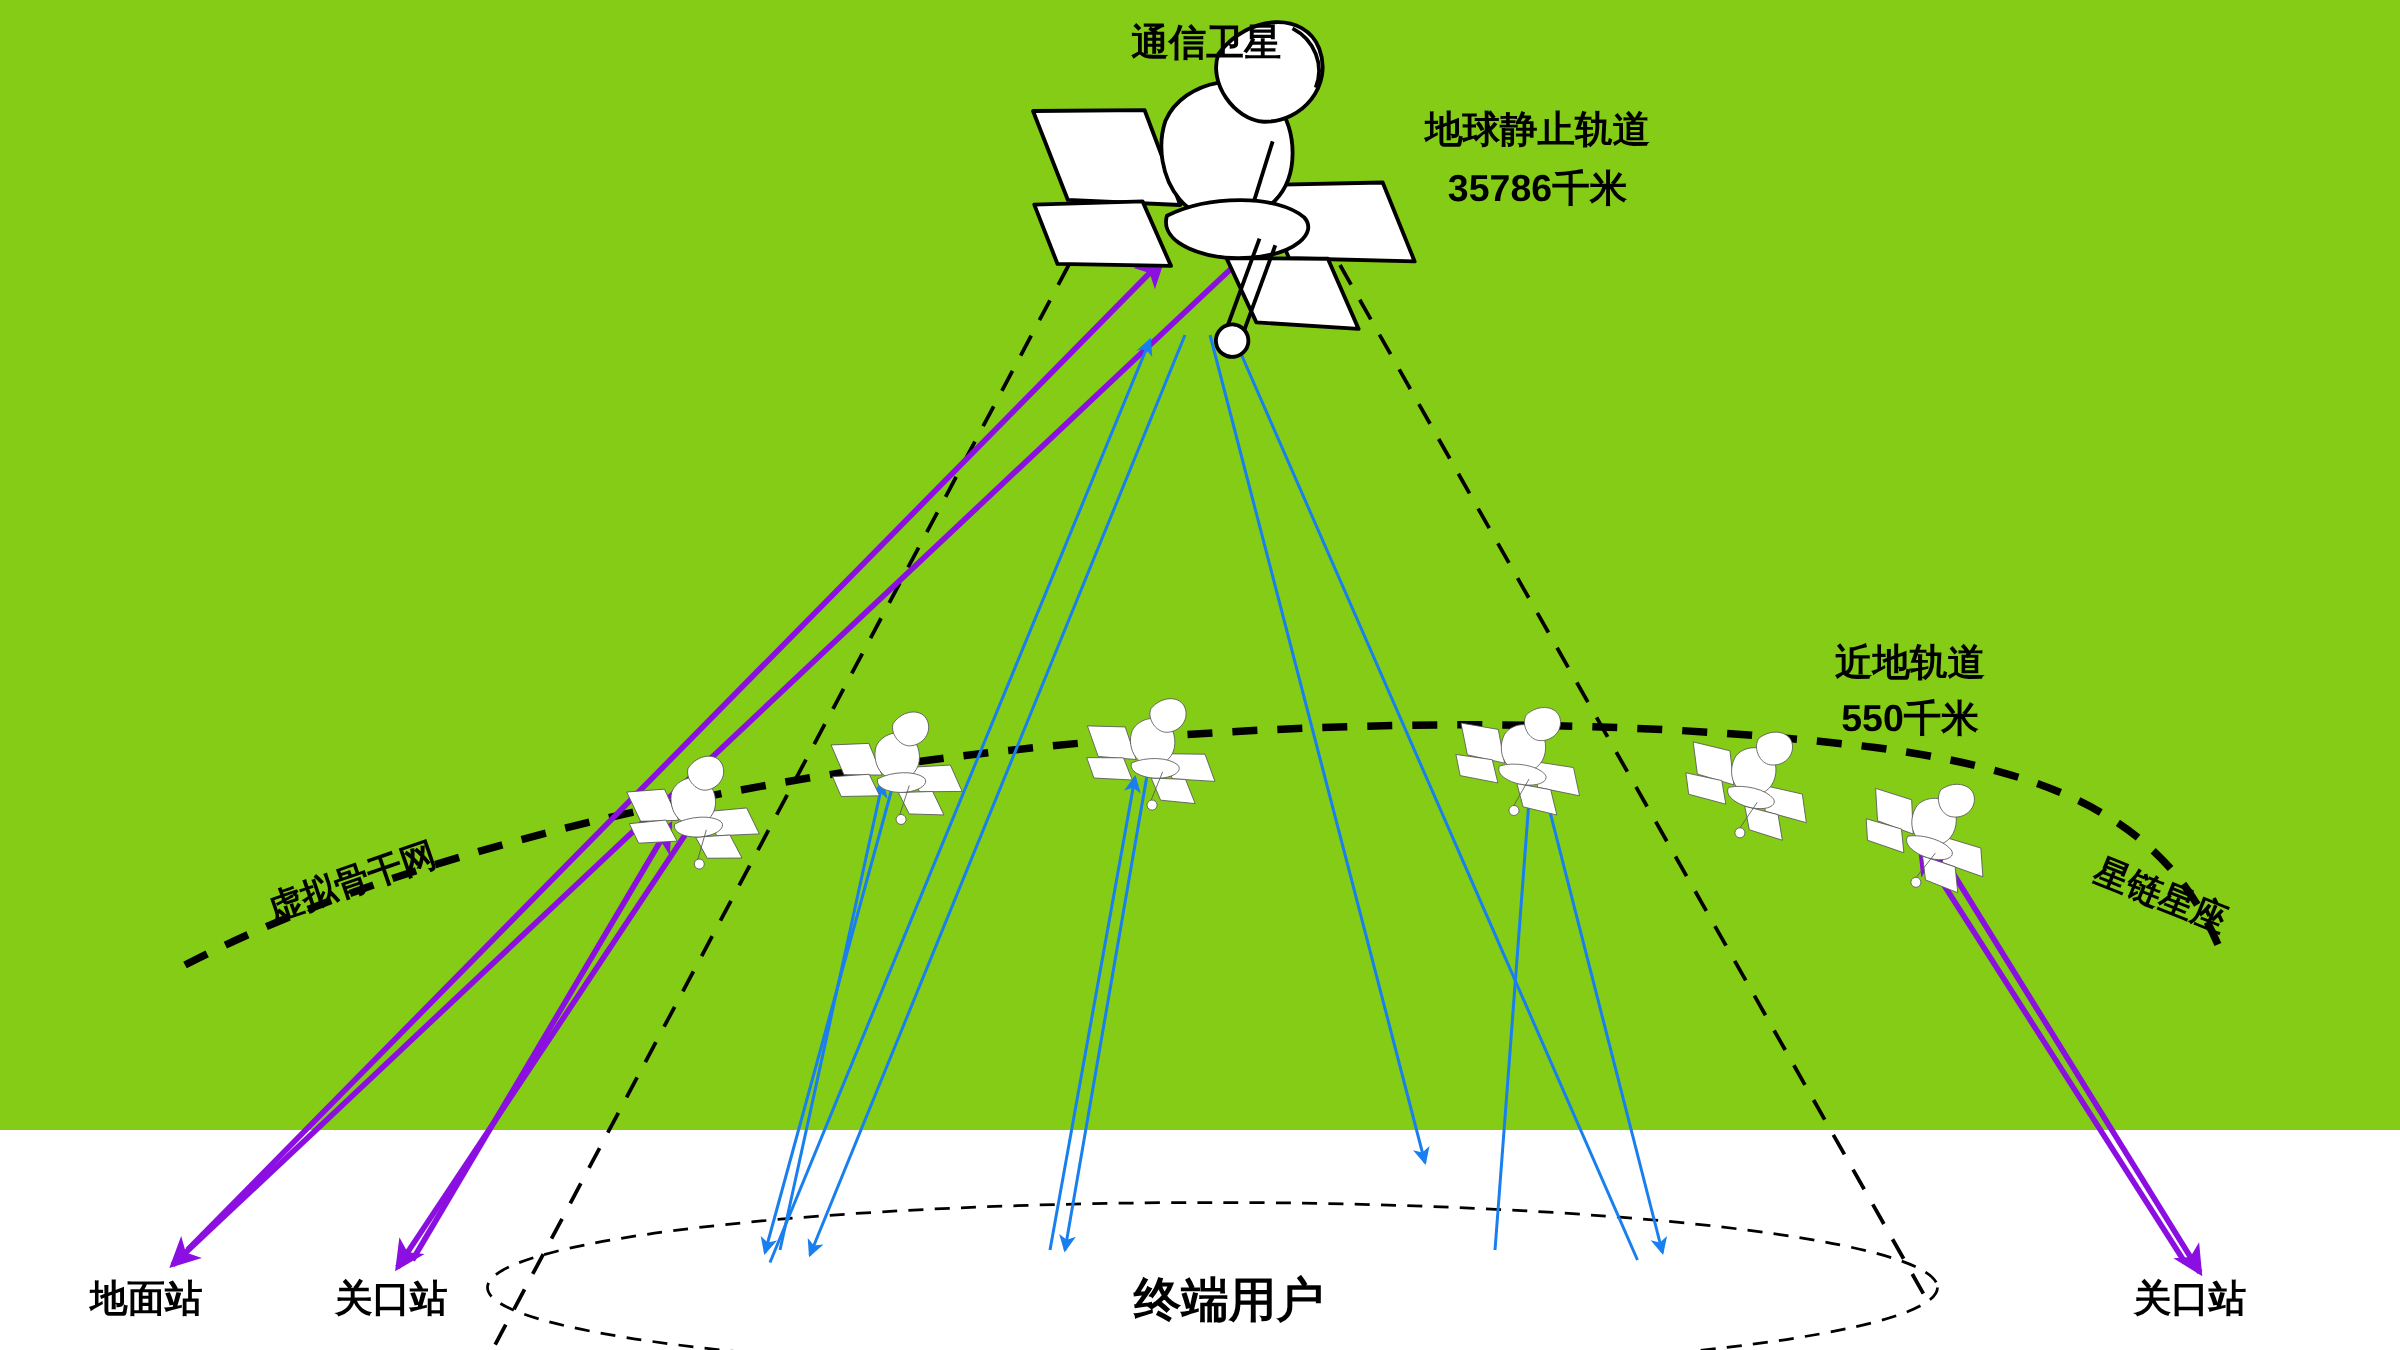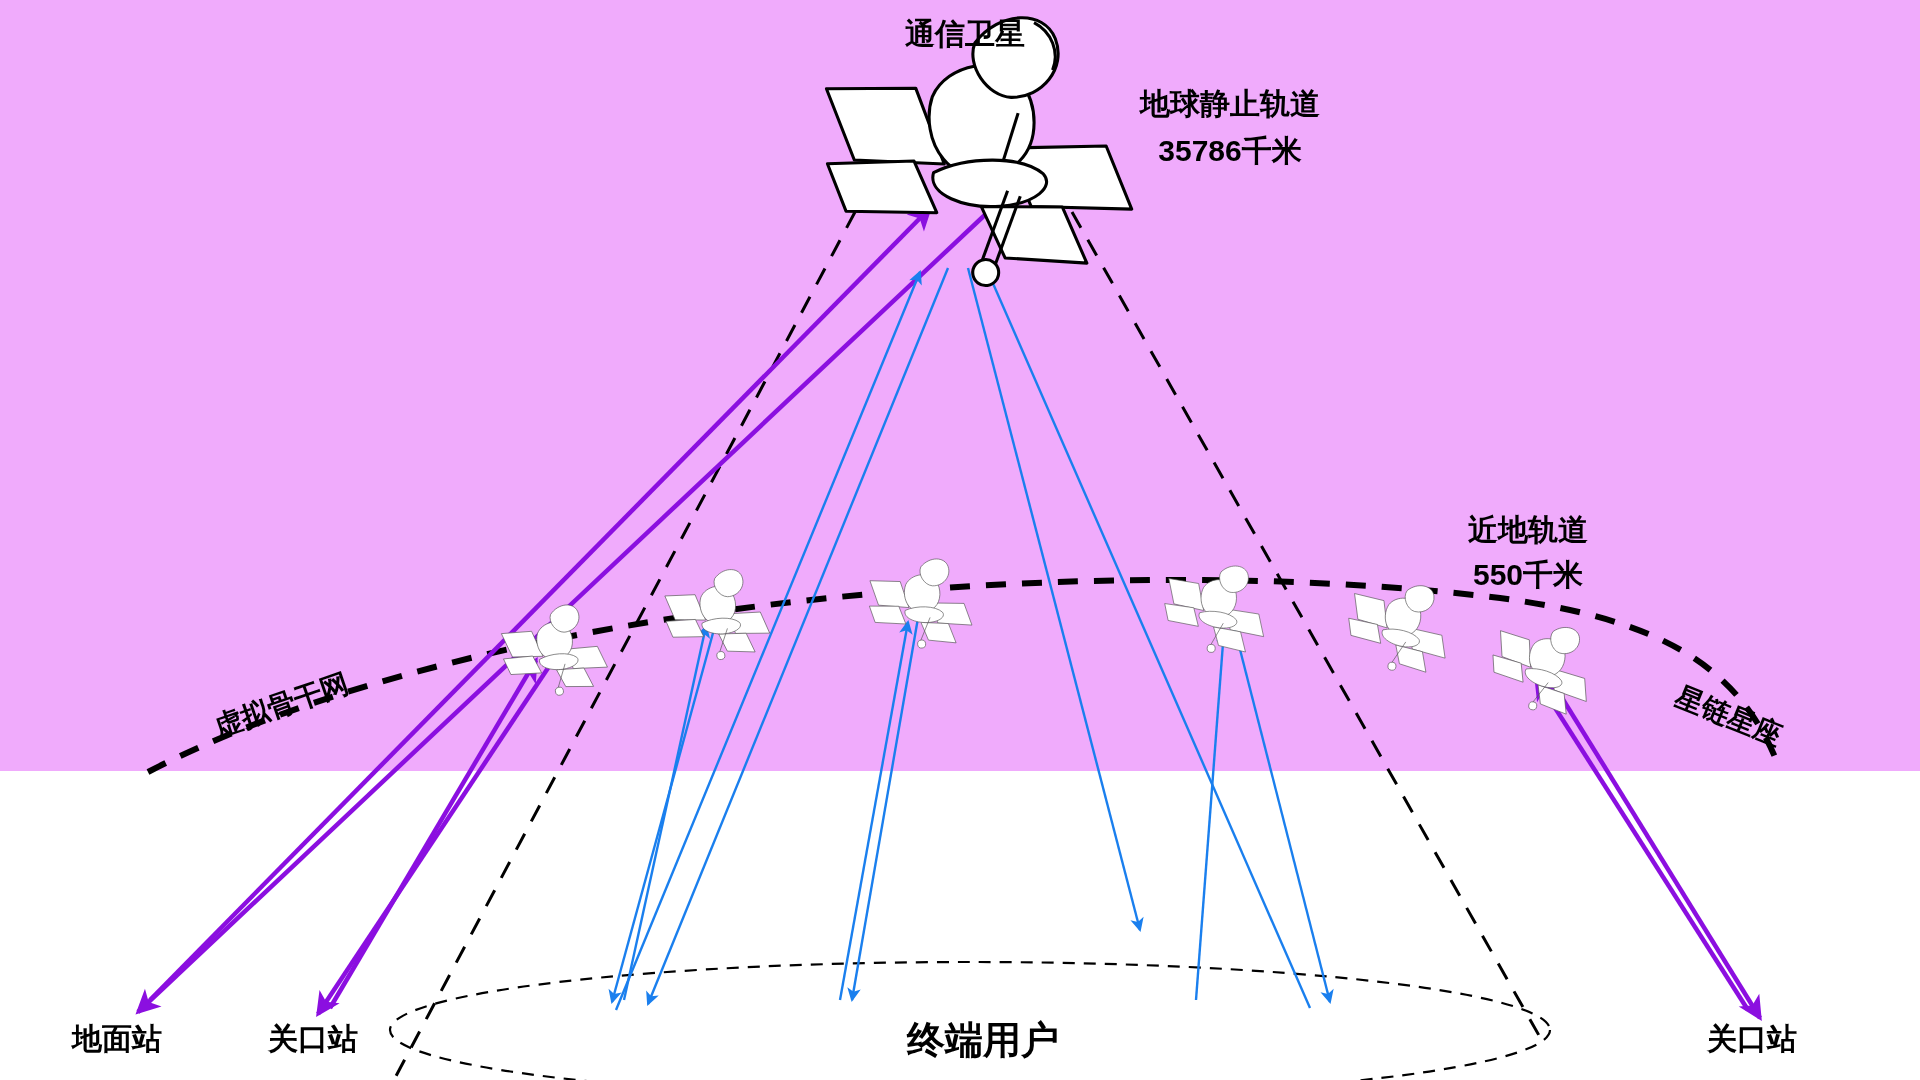--- a/index.html
+++ b/index.html
@@ -7,22 +7,22 @@
     padding: 0;
     background: #ffffff;
     width: 1920px;
     height: 1080px;
     overflow: hidden;
     font-family: "Liberation Sans", "DejaVu Sans", sans-serif;
   }
   #stage {
     position: relative;
     width: 1920px;
-    height: 771px;
-    background: #f0abfc;
+    height: 904px;
+    background: #84cc16;
   }
   svg#diagram {
     position: absolute;
     left: 0; top: 0;
     width: 1920px;
     height: 1080px;
     display: block;
   }
   .lbl {
     font-family: "Liberation Sans", "DejaVu Sans", sans-serif;

